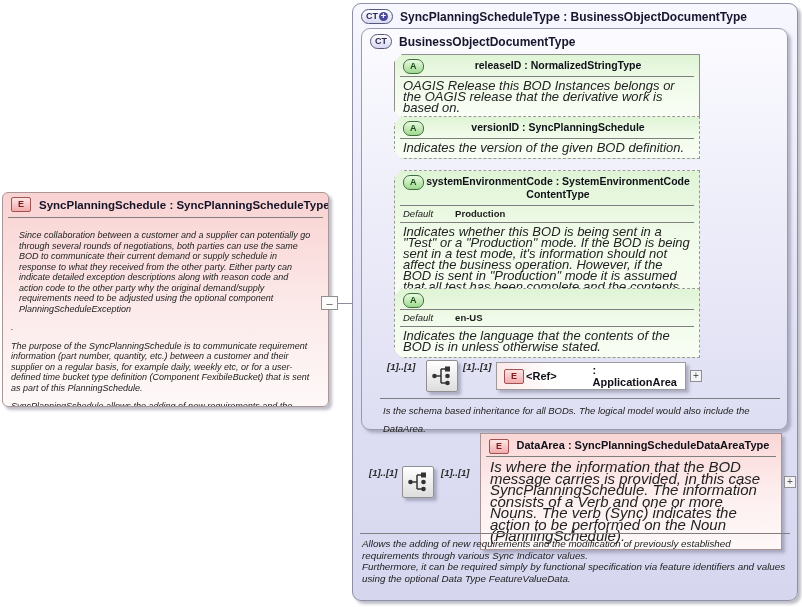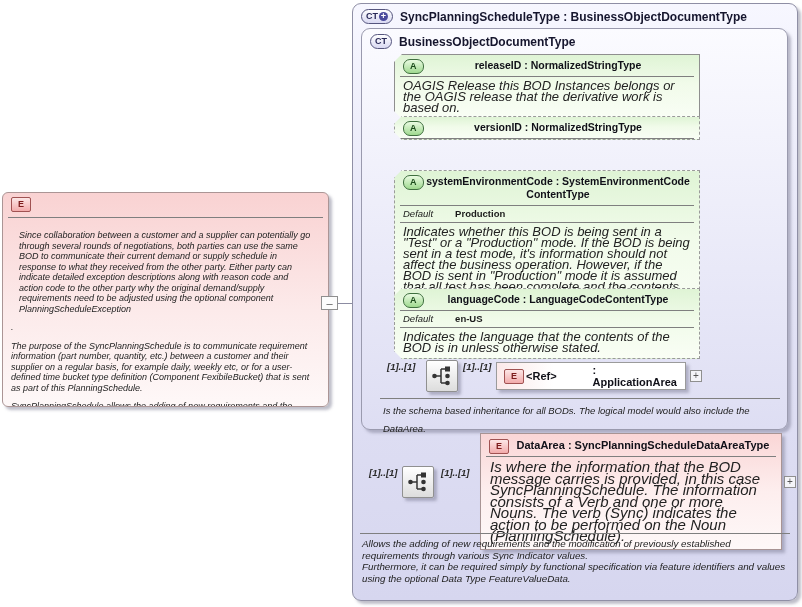--- a/index.html
+++ b/index.html
@@ -124,20 +124,21 @@
   <div class="line-h" style="left:384px; top:320px; width:10px;"></div>
   <div class="line-h" style="left:384px; top:376px; width:42px;"></div>
   <div class="line-h" style="left:458px; top:376px; width:38px;"></div>
   <div class="line-v" style="left:364px; top:303px; height:179px;"></div>
   <div class="line-h" style="left:364px; top:482px; width:38px;"></div>
   <div class="line-h" style="left:434px; top:482px; width:46px;"></div>
 
   <div id="left-box" class="shadowed">
     <div class="pink-header">
       <span class="icon e">E</span>
+      <span class="pink-title">SyncPlanningSchedule : SyncPlanningScheduleType</span>
     </div>
     <div class="sep"></div>
     <div class="ldoc">
       <p class="tight">Since collaboration between a customer and a supplier can potentially go through several rounds of negotiations, both parties can use the same BOD to communicate their current demand or supply schedule in response to what they received from the other party.  Either party can indicate detailed exception descriptions along with reason code and action code to the other party why the original demand/supply requirements need to be adjusted using the optional component PlanningScheduleException</p>
       <p>.</p>
       <p>The purpose of the SyncPlanningSchedule is to communicate requirement information (part number, quantity, etc.) between a customer and their supplier on a regular basis, for example daily, weekly etc, or for a user-defined time bucket type definition (Component FexibileBucket) that is sent as part of this PlanningSchedule.</p>
       <p>SyncPlanningSchedule allows the adding of new requirements and the modification of previously established requirements.</p>
       <p class="tight">Customers can use this PlanningSchedule to communicate demand requirem</p>
     </div>
   </div>
@@ -148,43 +149,43 @@
       <span class="icon a">A</span>
       <div class="attr-title">releaseID : NormalizedStringType</div>
     </div>
     <div class="sep"></div>
     <div class="attr-doc">OAGIS Release this BOD Instances belongs or the OAGIS release that the derivative work is based on.</div>
   </div>
 
   <div class="attr optional" style="top:116px;">
     <div class="attr-title-row">
       <span class="icon a">A</span>
-      <div class="attr-title">versionID : NormalizedStringType</div>
-    </div>
-    <div class="sep"></div>
+      <div class="attr-title">versionID : SyncPlanningSchedule</div>
+    </div>
+    <div class="sep"></div>
+    <div class="attr-doc">Indicates the version of the given BOD definition.</div>
   </div>
 
   <div class="attr optional" style="top:170px;">
     <div class="attr-title-row">
       <span class="icon a">A</span>
       <div class="attr-title">systemEnvironmentCode : SystemEnvironmentCodeContentType</div>
     </div>
     <div class="sep"></div>
     <div class="default-row">
       <span class="default-label">Default</span>
       <span class="default-value">Production</span>
     </div>
     <div class="sep"></div>
     <div class="attr-doc">Indicates whether this BOD is being sent in a "Test" or a "Production" mode. If the BOD is being sent in a test mode, it's information should not affect the business operation. However, if the BOD is sent in "Production" mode it is assumed that all test has been complete and the contents of the BOD are to affect the operation of the receiving business application(s).</div>
   </div>
 
   <div class="attr optional" style="top:288px;">
     <div class="attr-title-row">
       <span class="icon a">A</span>
-      <div class="attr-title">languageCode : LanguageCodeContentType</div>
     </div>
     <div class="sep"></div>
     <div class="default-row">
       <span class="default-label">Default</span>
       <span class="default-value">en-US</span>
     </div>
     <div class="sep"></div>
     <div class="attr-doc">Indicates the language that the contents of the BOD is in unless otherwise stated.</div>
   </div>
 

